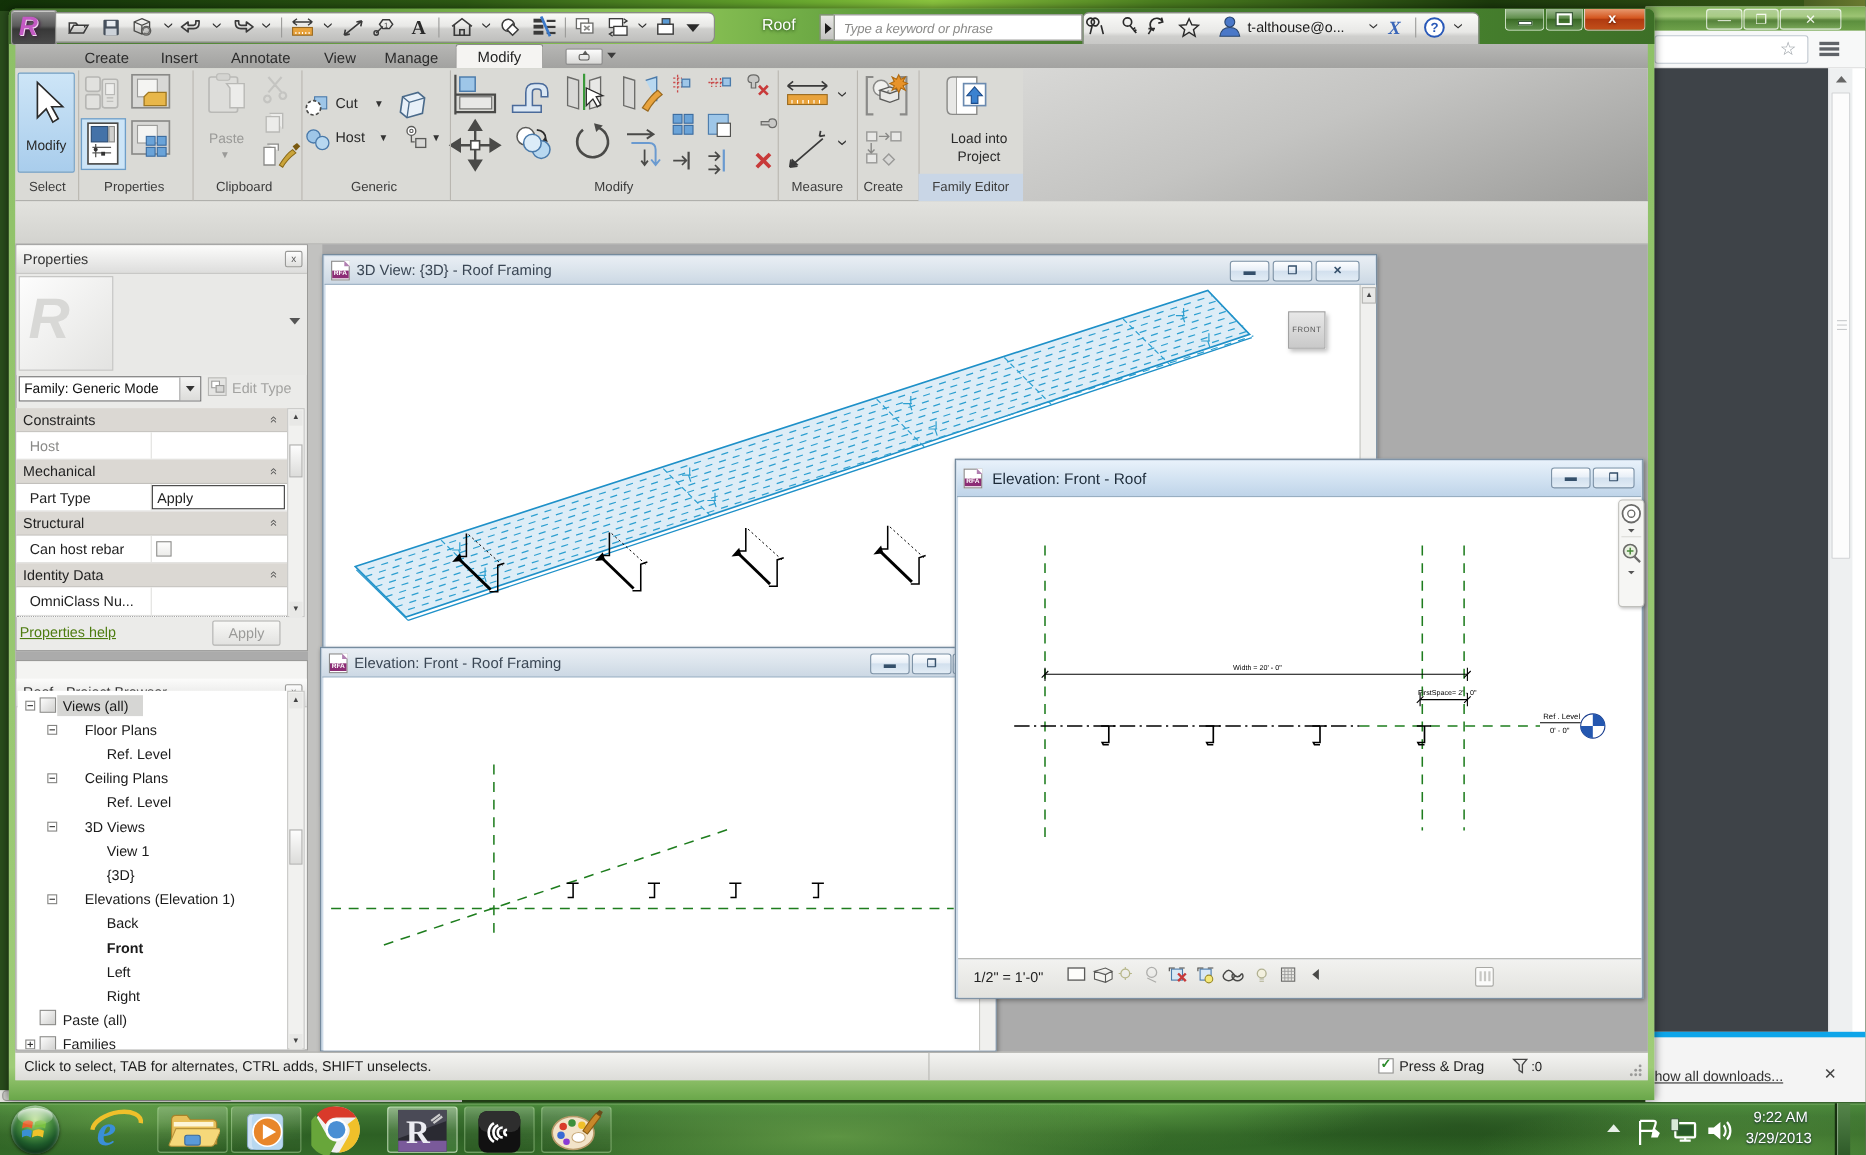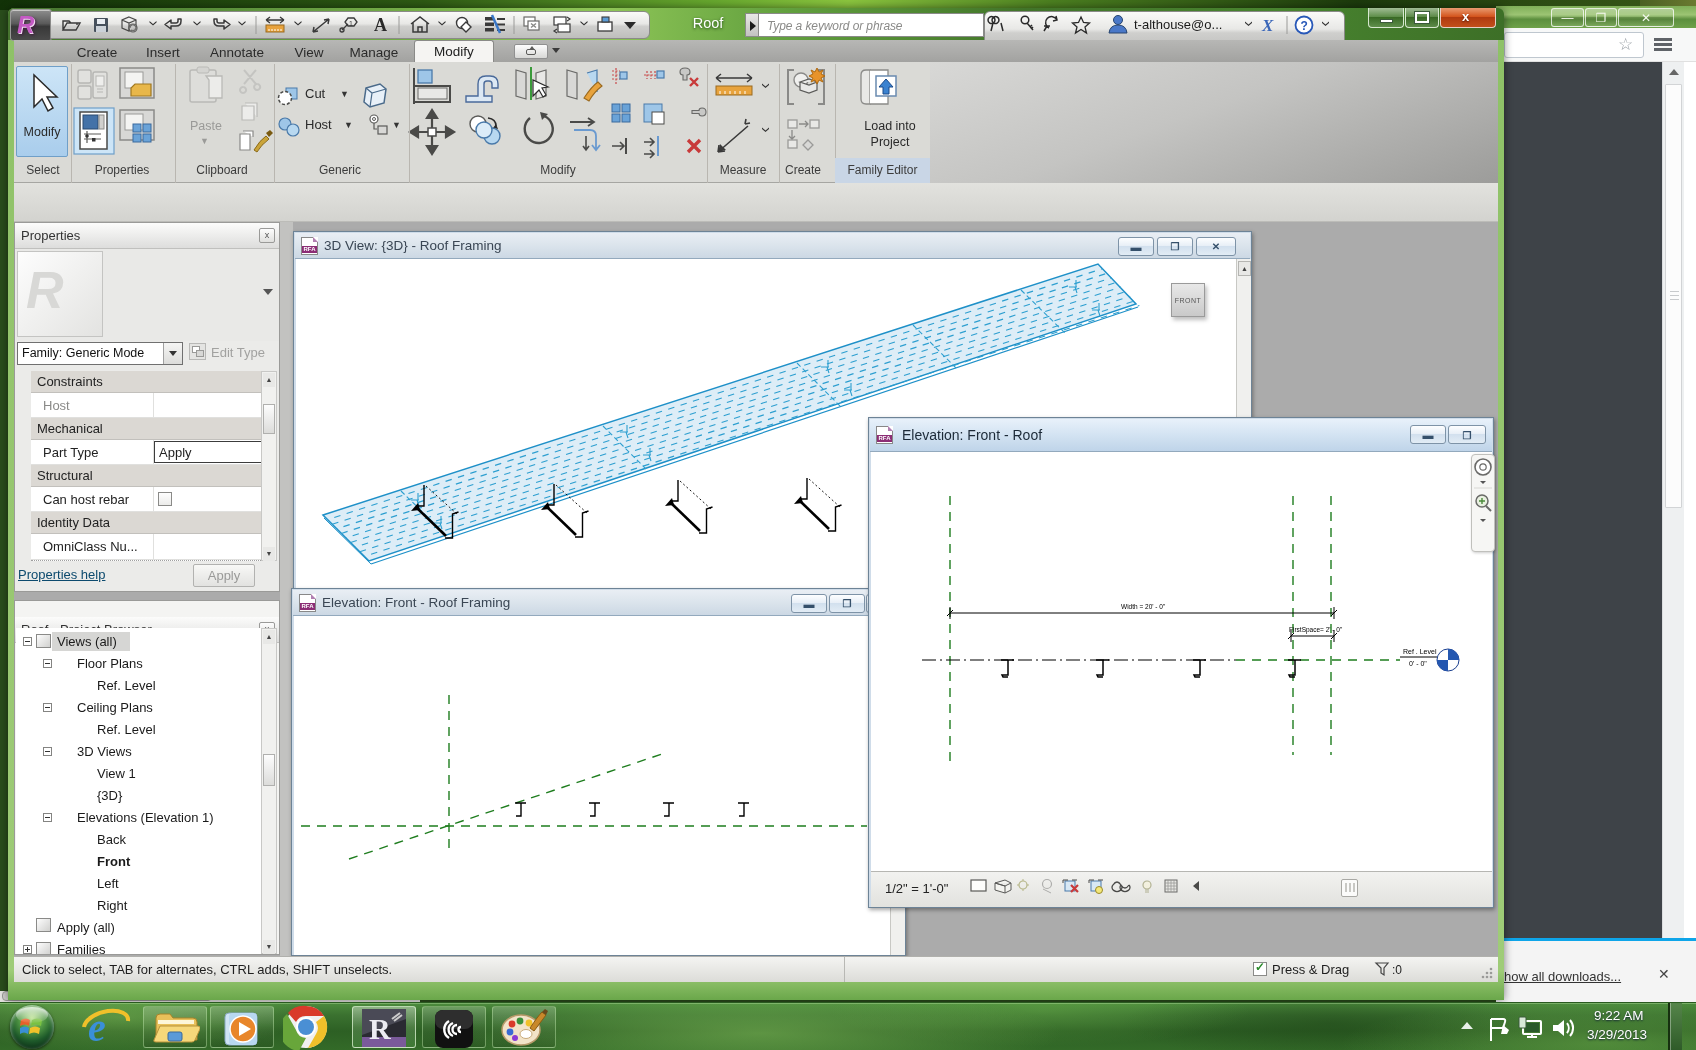--- a/index.html
+++ b/index.html
@@ -11,21 +11,21 @@
 #wall-tr{left:1640px;top:0;width:56px;height:30px;background:linear-gradient(90deg,#4a5f22,#6a7a30)}
 
 #browser{left:1496px;top:6px;width:200px;height:996px;background:#fff}
 #br-title{left:0;top:0;width:200px;height:22px;background:linear-gradient(180deg,#7fae58 0%,#9cc473 40%,#5c8f3e 60%,#6fa24a 100%)}
 .br-btn{top:2px;height:19px;border:1px solid rgba(255,255,255,.75);border-radius:3px;background:linear-gradient(180deg,rgba(255,255,255,.35),rgba(255,255,255,.08) 45%,rgba(0,0,0,.12) 50%,rgba(255,255,255,.1));color:#f4f8ee;font-size:12px;text-align:center;line-height:18px}
 #br-tools{left:0;top:22px;width:200px;height:34px;background:#f7f8f8;border-bottom:1px solid #e0e0e0}
 #br-search{left:8px;top:4px;width:140px;height:26px;background:#fff;border:1px solid #bfc7cf;border-radius:3px}
 #br-content{left:0;top:56px;width:166px;height:882px;background:#3e4348}
 #br-scroll{left:166px;top:56px;width:22px;height:882px;background:#eef0f1;border-left:1px solid #dcdee0}
 #br-thumb{left:2px;top:22px;width:17px;height:424px;background:#fcfcfc;border:1px solid #d2d4d6;border-radius:1px}
-#br-dl{left:0;top:932px;width:200px;height:64px;background:#f4f4f4;border-top:3px solid #0ea5e9;font-size:13px;color:#333}
+#br-dl{left:0;top:932px;width:200px;height:64px;background:#f4f4f4;border-top:5px solid #0ea5e9;font-size:13px;color:#333}
 
 #taskbar{left:0;top:1002px;width:1696px;height:48px;border-top:1px solid #2a5a20;background:
 radial-gradient(ellipse 260px 50px at 120px 14px,rgba(150,210,100,.38),transparent 70%),
 radial-gradient(ellipse 420px 60px at 760px 30px,rgba(160,220,110,.42),transparent 72%),
 radial-gradient(ellipse 300px 50px at 1040px 8px,rgba(120,190,80,.3),transparent 70%),
 radial-gradient(ellipse 360px 60px at 1600px 40px,rgba(140,205,95,.35),transparent 72%),
 radial-gradient(ellipse 280px 50px at 1330px 20px,rgba(20,50,15,.35),transparent 75%),
 linear-gradient(180deg,#4d8c3d 0%,#3b7230 25%,#2d6024 60%,#336a28 100%);
 box-shadow:inset 0 1px 0 rgba(200,240,180,.35)}
 .tb-frame{top:3px;width:64px;height:42px;border:1px solid rgba(190,230,170,.45);border-radius:3px;background:linear-gradient(180deg,rgba(255,255,255,.22),rgba(255,255,255,.05) 50%,rgba(0,0,0,.12))}
@@ -462,21 +462,21 @@
         <div class="abs" style="left:145px;top:0px;width:19px;height:21px;background:linear-gradient(180deg,#f5f5f4,#dcdcda);border-left:1px solid #a0a0a0">
               <div class="abs" style="left:5px;top:8px;border-left:4px solid transparent;border-right:4px solid transparent;border-top:5px solid #333"></div>
             </div>
       </div>
       <div class="abs" style="left:174px;top:120px;width:17px;height:17px;border:1px solid #b8b8b6;background:#e4e4e2">
         <span style="position:absolute;left:2px;top:2px;width:8px;height:7px;border:1px solid #9a9a98;background:#fff"></span>
         <span style="position:absolute;left:6px;top:6px;width:8px;height:7px;border:1px solid #9a9a98;background:#d8d8d6"></span>
       </div>
       <span class="abs" style="left:196px;top:122px;font-size:13px;color:#a2a2a0">Edit Type</span>
 
-      <div id="pgrid" class="abs" style="left:16px;top:148px;width:246px;height:190px;background:#ffffff;font-size:13px;color:#222">
+      <div id="pgrid" class="abs" style="left:0;top:148px;width:246px;height:190px;background:#ffffff;font-size:13px;color:#222">
         <div class="abs phead" style="top:0px">Constraints</div>
         <div class="abs prow" style="top:22px;height:25px">
               <span style="position:absolute;left:12px;top:5px;color:#8a8a88">Host</span>
               <span class="pdiv"></span>
             </div>
         <div class="abs phead" style="top:47px">Mechanical</div>
         <div class="abs prow" style="top:69px;height:25px">
               <span style="position:absolute;left:12px;top:5px">Part Type</span>
               <span class="pdiv"></span>
           <div class="abs" style="left:123px;top:1px;width:121px;height:22px;border:1px solid #3c3c3c;background:#fff">
@@ -494,21 +494,21 @@
               <span style="position:absolute;left:12px;top:5px">OmniClass Nu...</span>
               <span class="pdiv"></span>
             </div>
         <div class="abs" style="top:188px;left:0;width:246px;height:2px;border-bottom:1px dotted #a0a0a0"></div>
       </div>
       <div class="abs" style="left:246px;top:148px;width:16px;height:190px;background:#f1f1ef;border:1px solid #c8c8c6">
         <div class="abs" style="left:1px;top:1px;width:12px;height:14px;background:#e8e8e6;font-size:7px;color:#444;text-align:center;line-height:13px">▲</div>
         <div class="abs" style="left:1px;top:32px;width:12px;height:30px;background:linear-gradient(180deg,#fdfdfd,#dcdcda);border:1px solid #b0b0ae"></div>
         <div class="abs" style="left:1px;top:175px;width:12px;height:14px;background:#e8e8e6;font-size:7px;color:#444;text-align:center;line-height:13px">▼</div>
       </div>
-      <span class="abs" style="left:3px;top:344px;font-size:13px;color:#0c4a6e;text-decoration:underline">Properties help</span>
+      <span class="abs" style="left:3px;top:344px;font-size:13px;color:#4d7c0f;text-decoration:underline">Properties help</span>
       <div class="abs" style="left:178px;top:341px;width:62px;height:23px;background:linear-gradient(180deg,#f8f8f6,#e2e2e0);border:1px solid #b2b2b0;border-radius:2px;font-size:13px;color:#9a9a98;text-align:center;line-height:21px">Apply</div>
     </div>
 
     <div class="abs" style="left:0;top:378px;width:266px;height:355px;background:#f4f4f2;border:1px solid #9a9a98">
       <div class="abs" style="left:0;top:16px;width:264px;height:26px;background:linear-gradient(180deg,#fcfcfb,#dddddc);border-bottom:1px solid #c0c0be;font-size:13px;color:#333;line-height:25px">
             <span style="position:absolute;left:6px">Roof - Project Browser</span>
         <div class="abs" style="left:244px;top:5px;width:16px;height:15px;background:linear-gradient(180deg,#fdfdfd,#e0e0de);border:1px solid #9a9a98;border-radius:2px;font-size:9px;color:#555;text-align:center;line-height:13px">x</div>
       </div>
       <div id="tree" class="abs" style="left:1px;top:27px;width:245px;height:326px;background:#fff;font-size:13px;color:#1a1a1a;overflow:hidden">
         <div class="abs" style="left:36px;top:4px;width:78px;height:19px;background:#d6d6d4"></div>
@@ -525,21 +525,21 @@
             <span class="abs" style="left:61px;top:116px">3D Views</span>
         <span class="abs" style="left:81px;top:138px">View 1</span>
         <span class="abs" style="left:81px;top:160px">{3D}</span>
         <span class="texp" style="left:27px;top:185px"></span>
             <span class="abs" style="left:61px;top:182px">Elevations (Elevation 1)</span>
         <span class="abs" style="left:81px;top:204px">Back</span>
         <span class="abs" style="left:81px;top:226px;font-weight:bold">Front</span>
         <span class="abs" style="left:81px;top:248px">Left</span>
         <span class="abs" style="left:81px;top:270px">Right</span>
         <span class="ticon" style="left:20px;top:290px"></span>
-            <span class="abs" style="left:41px;top:292px">Apply (all)</span>
+            <span class="abs" style="left:41px;top:292px">Paste (all)</span>
         <span class="texp plus" style="left:7px;top:317px"></span>
             <span class="ticon" style="left:20px;top:314px"></span>
             <span class="abs" style="left:41px;top:314px">Families</span>
       </div>
       <div class="abs" style="left:246px;top:27px;width:16px;height:326px;background:#f1f1ef;border:1px solid #c8c8c6">
         <div class="abs" style="left:1px;top:1px;width:12px;height:14px;background:#e8e8e6;font-size:7px;color:#444;text-align:center;line-height:13px">▲</div>
         <div class="abs" style="left:1px;top:125px;width:12px;height:32px;background:linear-gradient(180deg,#fdfdfd,#dcdcda);border:1px solid #b0b0ae"></div>
         <div class="abs" style="left:1px;top:311px;width:12px;height:14px;background:#e8e8e6;font-size:7px;color:#444;text-align:center;line-height:13px">▼</div>
       </div>
     </div>

